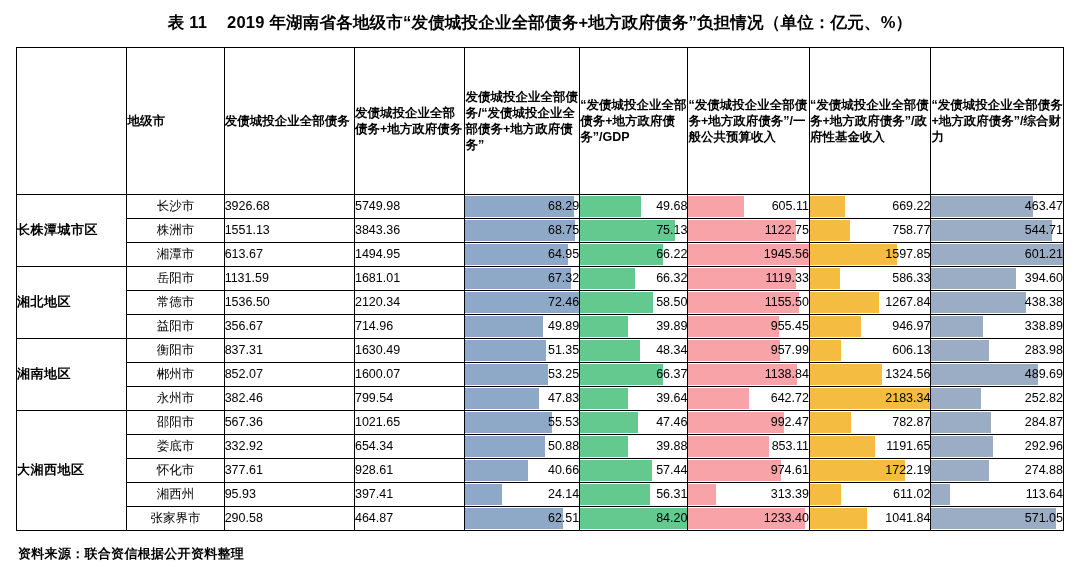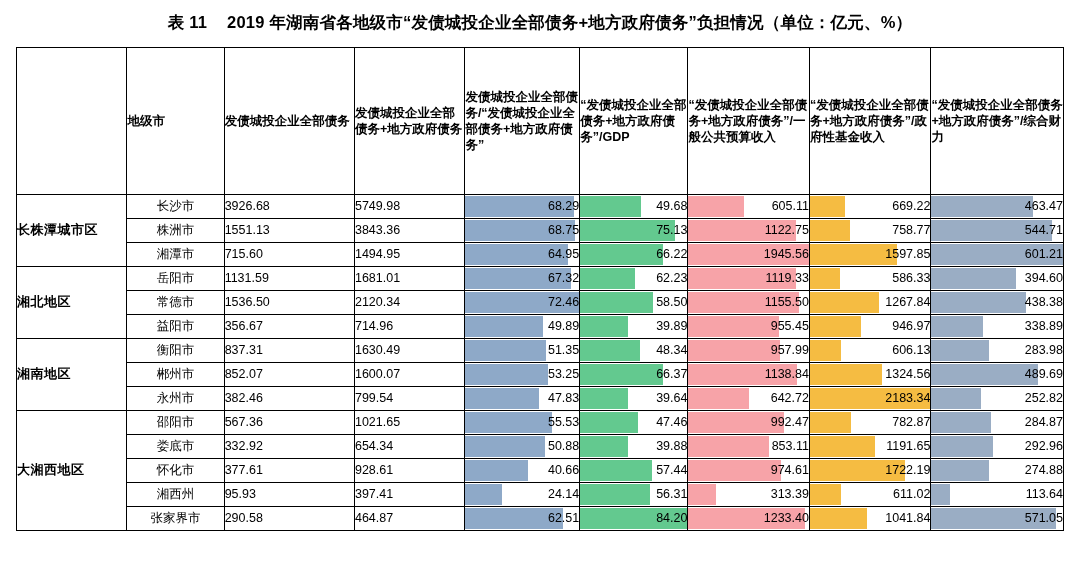--- a/index.html
+++ b/index.html
@@ -157,35 +157,35 @@
           <td class="plain">1551.13</td>
           <td class="plain">3843.36</td>
           <td class="num"><div class="bar" style="width: 96%; background: rgb(142, 169, 200);"></div><span class="val">68.75</span></td>
           <td class="num"><div class="bar" style="width: 88%; background: rgb(99, 201, 143);"></div><span class="val">75.13</span></td>
           <td class="num"><div class="bar" style="width: 89%; background: rgb(247, 163, 168);"></div><span class="val">1122.75</span></td>
           <td class="num"><div class="bar" style="width: 33%; background: rgb(245, 188, 66);"></div><span class="val">758.77</span></td>
           <td class="num"><div class="bar" style="width: 92%; background: rgb(154, 173, 196);"></div><span class="val">544.71</span></td>
         </tr>
         <tr>
           <td class="city">湘潭市</td>
-          <td class="plain">715.60</td>
+          <td class="plain">613.67</td>
           <td class="plain">1494.95</td>
           <td class="num"><div class="bar" style="width: 90%; background: rgb(142, 169, 200);"></div><span class="val">64.95</span></td>
           <td class="num"><div class="bar" style="width: 77%; background: rgb(99, 201, 143);"></div><span class="val">66.22</span></td>
           <td class="num"><div class="bar" style="width: 100%; background: rgb(247, 163, 168);"></div><span class="val">1945.56</span></td>
           <td class="num"><div class="bar" style="width: 72%; background: rgb(245, 188, 66);"></div><span class="val">1597.85</span></td>
           <td class="num"><div class="bar" style="width: 100%; background: rgb(154, 173, 196);"></div><span class="val">601.21</span></td>
         </tr>
         <tr>
           <td class="region" rowspan="3">湘北地区</td>
           <td class="city">岳阳市</td>
           <td class="plain">1131.59</td>
           <td class="plain">1681.01</td>
           <td class="num"><div class="bar" style="width: 93%; background: rgb(142, 169, 200);"></div><span class="val">67.32</span></td>
-          <td class="num"><div class="bar" style="width: 51%; background: rgb(99, 201, 143);"></div><span class="val">62.23</span></td>
+          <td class="num"><div class="bar" style="width: 51%; background: rgb(99, 201, 143);"></div><span class="val">66.32</span></td>
           <td class="num"><div class="bar" style="width: 89%; background: rgb(247, 163, 168);"></div><span class="val">1119.33</span></td>
           <td class="num"><div class="bar" style="width: 25%; background: rgb(245, 188, 66);"></div><span class="val">586.33</span></td>
           <td class="num"><div class="bar" style="width: 64%; background: rgb(154, 173, 196);"></div><span class="val">394.60</span></td>
         </tr>
         <tr>
           <td class="city">常德市</td>
           <td class="plain">1536.50</td>
           <td class="plain">2120.34</td>
           <td class="num"><div class="bar" style="width: 100%; background: rgb(142, 169, 200);"></div><span class="val">72.46</span></td>
           <td class="num"><div class="bar" style="width: 68%; background: rgb(99, 201, 143);"></div><span class="val">58.50</span></td>
@@ -281,13 +281,14 @@
           <td class="plain">464.87</td>
           <td class="num"><div class="bar" style="width: 86%; background: rgb(142, 169, 200);"></div><span class="val">62.51</span></td>
           <td class="num"><div class="bar" style="width: 100%; background: rgb(99, 201, 143);"></div><span class="val">84.20</span></td>
           <td class="num"><div class="bar" style="width: 97%; background: rgb(247, 163, 168);"></div><span class="val">1233.40</span></td>
           <td class="num"><div class="bar" style="width: 47%; background: rgb(245, 188, 66);"></div><span class="val">1041.84</span></td>
           <td class="num"><div class="bar" style="width: 95%; background: rgb(154, 173, 196);"></div><span class="val">571.05</span></td>
         </tr>
       </tbody>
   </table>
 
+  <div class="source">资料来源：联合资信根据公开资料整理</div>
 </div>
 
 </body></html>

